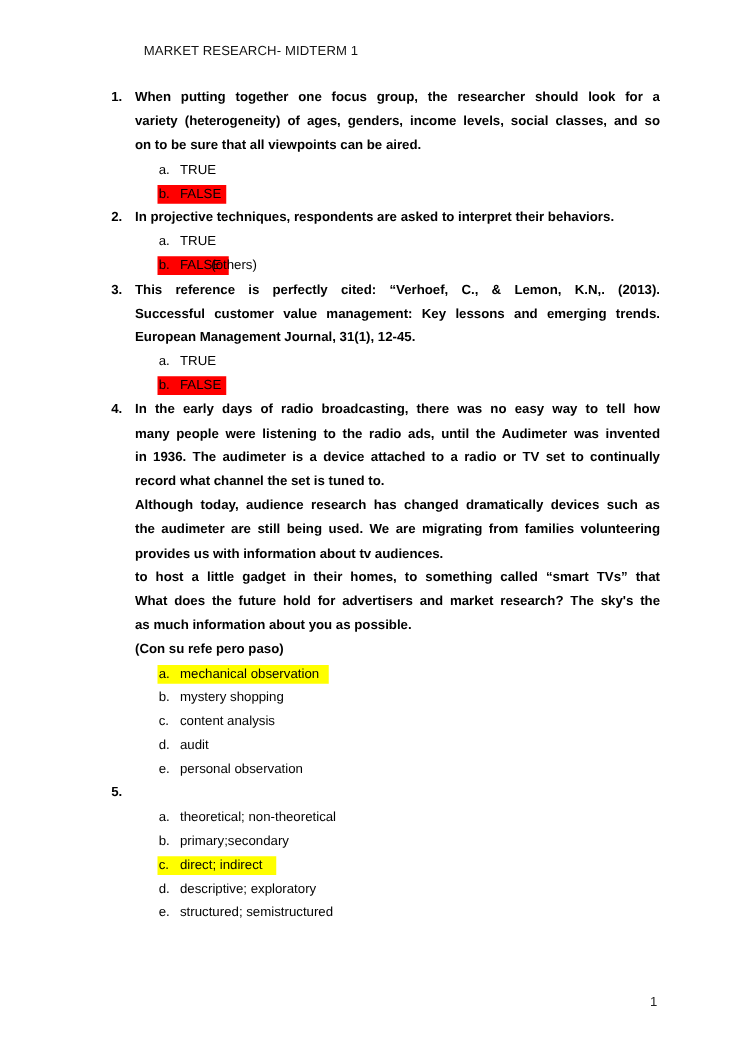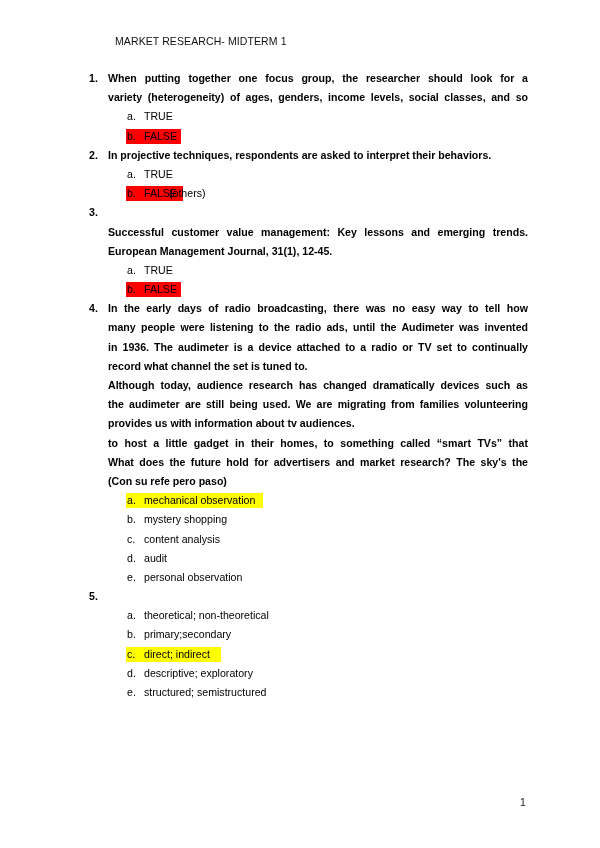--- a/index.html
+++ b/index.html
@@ -27,20 +27,23 @@
 <div class="content">
 
   <div>
     <div class="line q">
         <span class="num">1.</span>
         <span class="txt">When putting together one focus group, the researcher should look for a</span>
       </div>
     <div class="line q">
         <span class="txt">variety (heterogeneity) of ages, genders, income levels, social classes, and so</span>
       </div>
+    <div class="line q">
+        <span class="txt last">on to be sure that all viewpoints can be aired.</span>
+      </div>
     <div class="line opt">
         <span class="let">a.</span>
         <span class="otxt">TRUE</span>
       </div>
     <div class="line opt">
         <span class="hl hl-red" style="width:54px;"></span>
         <span class="let">b.</span>
         <span class="otxt">FALSE</span>
       </div>
   </div>
@@ -58,20 +61,21 @@
         <span class="hl hl-red" style="width:56px;"></span>
         <span class="let">b.</span>
         <span class="otxt">FALSE</span>
         <span class="extra" style="left:169px;">(others)</span>
       </div>
   </div>
 
   <div>
     <div class="line q">
         <span class="num">3.</span>
+        <span class="txt">This reference is perfectly cited: “Verhoef, C., &amp; Lemon, K.N,.   (2013).</span>
       </div>
     <div class="line q">
         <span class="txt">Successful customer value management: Key lessons and emerging trends.</span>
       </div>
     <div class="line q">
         <span class="txt last">European Management Journal, 31(1), 12-45.</span>
       </div>
     <div class="line opt">
         <span class="let">a.</span>
         <span class="otxt">TRUE</span>
@@ -104,20 +108,23 @@
         <span class="txt">the audimeter are still being used. We are migrating from families volunteering</span>
       </div>
     <div class="line q">
         <span class="txt last">provides us with information about tv audiences.</span>
       </div>
     <div class="line q">
         <span class="txt">to host a little gadget in their homes, to something called “smart TVs” that</span>
       </div>
     <div class="line q">
         <span class="txt">What does the future hold for advertisers and market research?  The sky's the</span>
+      </div>
+    <div class="line q">
+        <span class="txt last">as much information about you as possible.</span>
       </div>
     <div class="line q">
         <span class="txt last">(Con su refe pero paso)</span>
       </div>
     <div class="line opt">
         <span class="hl hl-yellow" style="width:136px;"></span>
         <span class="let">a.</span>
         <span class="otxt">mechanical observation</span>
       </div>
     <div class="line opt">

